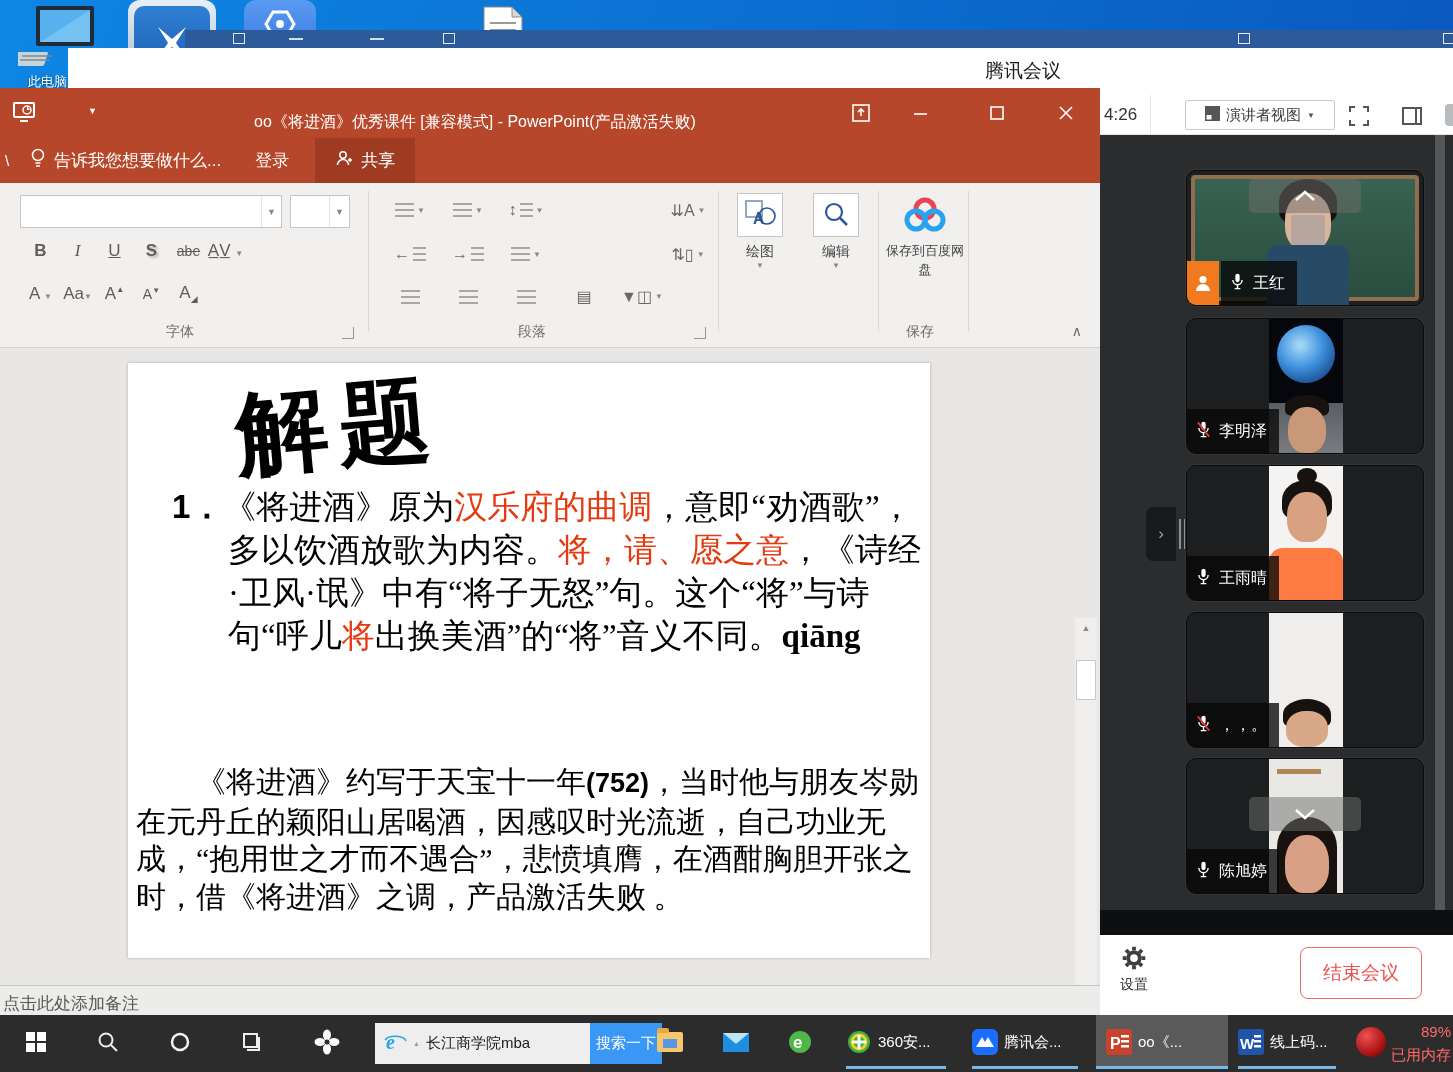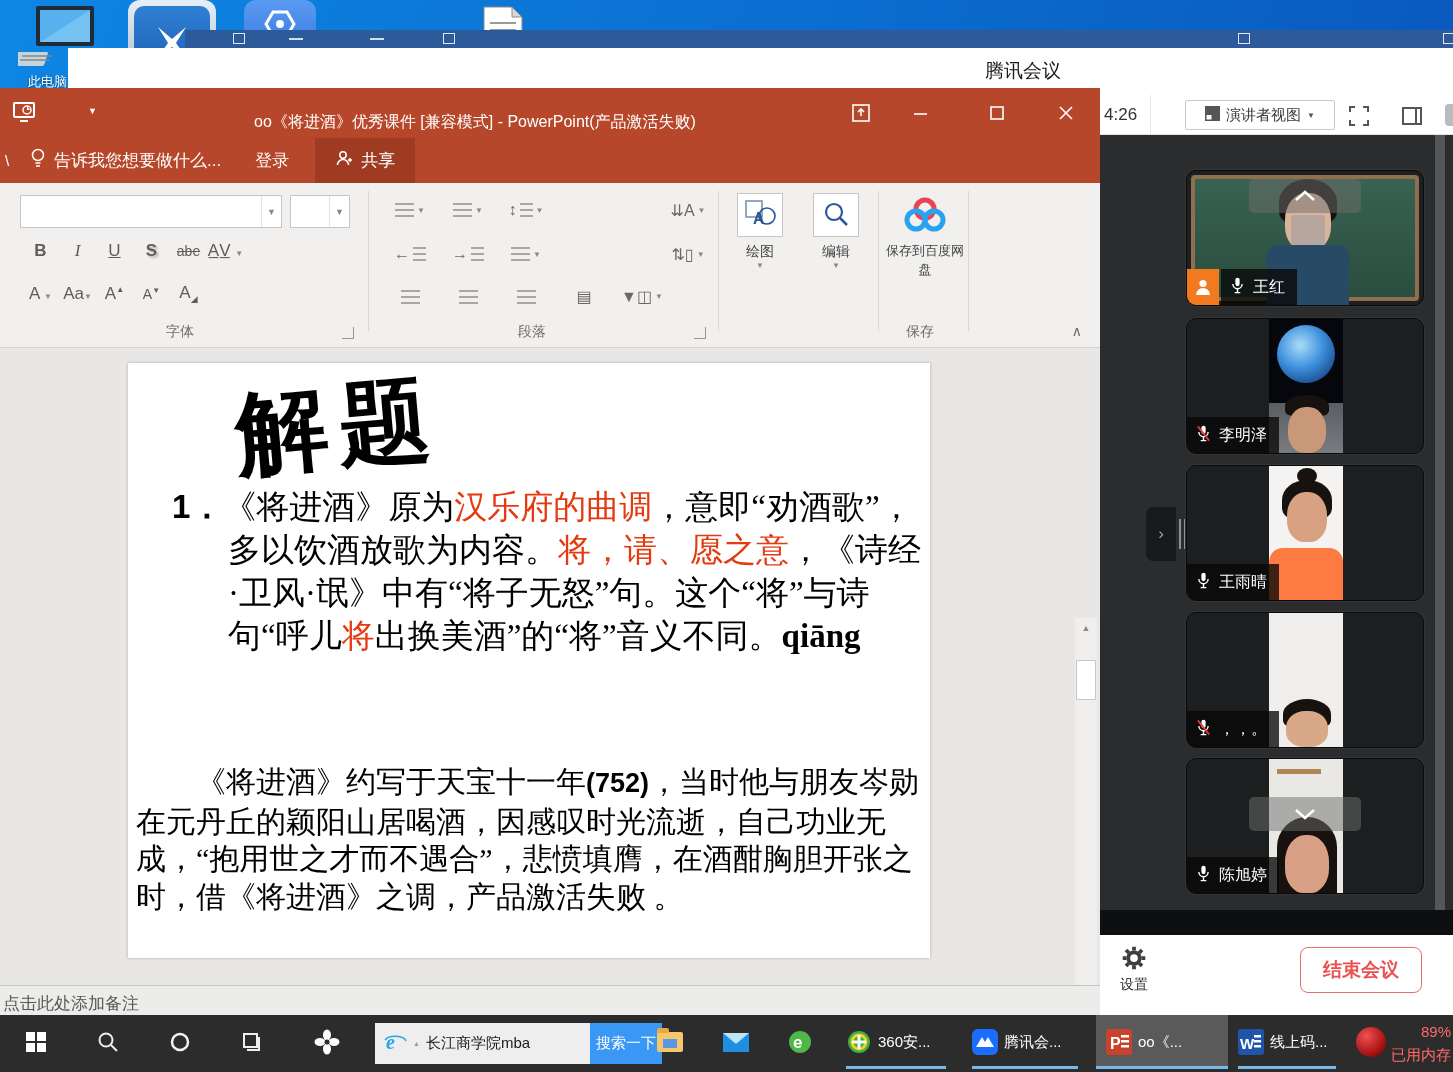--- a/index.html
+++ b/index.html
@@ -90,36 +90,36 @@
   .video-area { position:absolute; left:0; top:40px; width:100%; height:800px; background:#2a2c2e; }
   .va-scroll { position:absolute; right:8px; top:0; width:10px; height:775px; background:#54575a; }
   .va-bottom { position:absolute; left:0; bottom:0; width:100%; height:25px; background:#0e0f10; }
   .tile { position:absolute; left:86px; width:238px; height:136px; background:#1c1e1f; border:1px solid #0a0a0a;
           border-radius:10px; overflow:hidden; box-shadow:0 0 0 1px #323436; }
   .strip { position:absolute; left:82px; top:0; width:74px; height:100%; }
   .face { position:absolute; border-radius:46% 46% 42% 42%; }
   .hair { position:absolute; border-radius:50% 50% 30% 30%; background:#17120f; }
   .chev-ovl { position:absolute; left:50%; transform:translateX(-50%); width:112px; height:34px;
               background:rgba(110,110,110,.5); border-radius:5px; display:flex; align-items:center; justify-content:center; }
-  .name-row { position:absolute; left:0; bottom:0; display:flex; align-items:stretch; height:36px; }
+  .name-row { position:absolute; left:0; bottom:0; display:flex; align-items:stretch; height:44px; }
   .host-badge { width:32px; background:#f07a1d; display:flex; align-items:center; justify-content:center; margin-right:2px; }
   .name-badge { display:flex; align-items:center; gap:7px; background:rgba(8,8,8,.78); padding:0 12px 0 8px;
                 color:#fff; font-size:16px; white-space:nowrap; }
   .tile .slash { display:none; }
   .tile.muted .slash { display:block; }
   .expand-handle { position:absolute; left:46px; top:372px; width:30px; height:54px; background:#17191a;
                    border-radius:7px 0 0 7px; display:flex; align-items:center; justify-content:center;
                    color:#9aa0a3; font-size:17px; }
   .grip { position:absolute; left:79px; top:384px; width:2px; height:30px; background:#8b9093; }
   .grip.g2 { left:84px; }
 
   .meet-bottom { position:absolute; left:0; top:840px; width:100%; height:80px; background:#fff; }
   .settings-btn { position:absolute; left:12px; top:8px; width:44px; text-align:center; color:#333; font-size:14px; }
-  .end-btn { position:absolute; left:200px; top:12px; width:122px; height:46px; border:1.5px solid #ec6a6a;
-             border-radius:8px; color:#e95252; font-size:19px; display:flex; align-items:center; justify-content:center; background:#fff;font-weight:bold; }
+  .end-btn { position:absolute; left:200px; top:12px; width:122px; height:52px; border:1.5px solid #ec6a6a;
+             border-radius:8px; color:#e95252; font-size:19px; display:flex; align-items:center; justify-content:center; background:#fff; }
 
   
   .taskbar { position:absolute; left:0; top:1015px; width:100%; height:57px; background:#2c2c2c; }
   .tb-ico { position:absolute; top:0; height:54px; display:flex; align-items:center; justify-content:center; }
   .tb-item-label { color:#fff; font-size:15px; margin-left:6px; white-space:nowrap; }
   .tb-underline { position:absolute; top:51px; height:3px; background:#76b9ed; }
   .ie-box { position:absolute; left:375px; top:8px; width:215px; height:41px; background:#eeeeee;
             display:flex; align-items:center; padding:0 8px; gap:6px; }
   .ie-box .q { color:#1b1b1b; font-size:15px; white-space:nowrap; }
   .search-go { position:absolute; left:590px; top:8px; width:72px; height:41px; background:#3a97f5; color:#fff;

